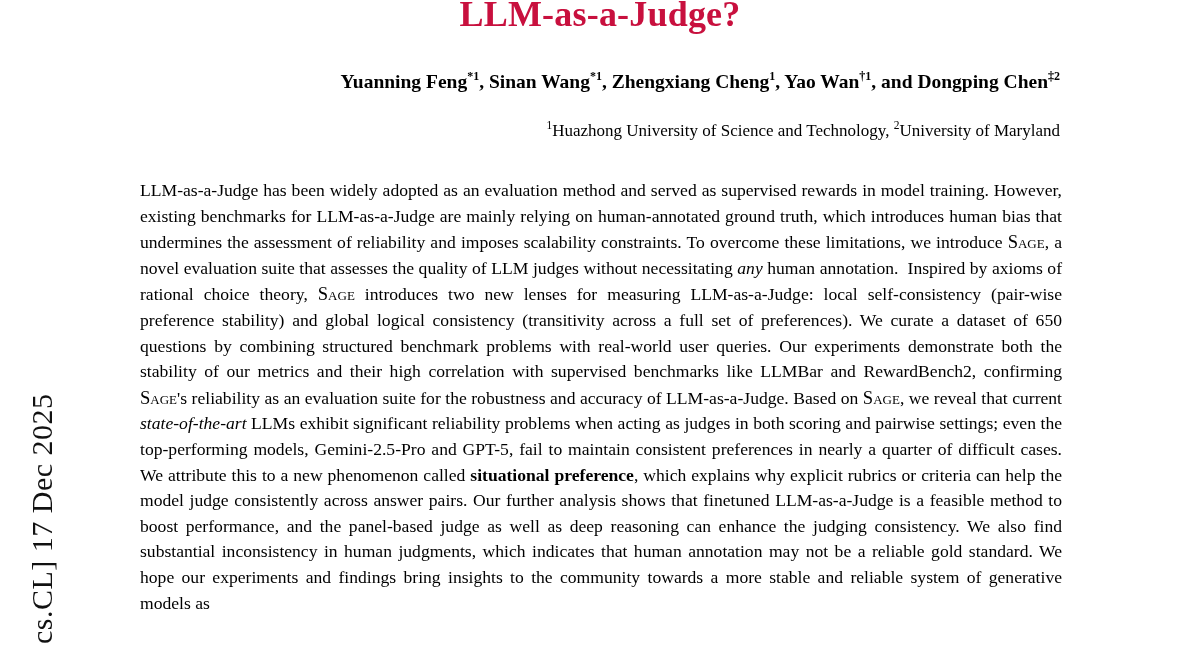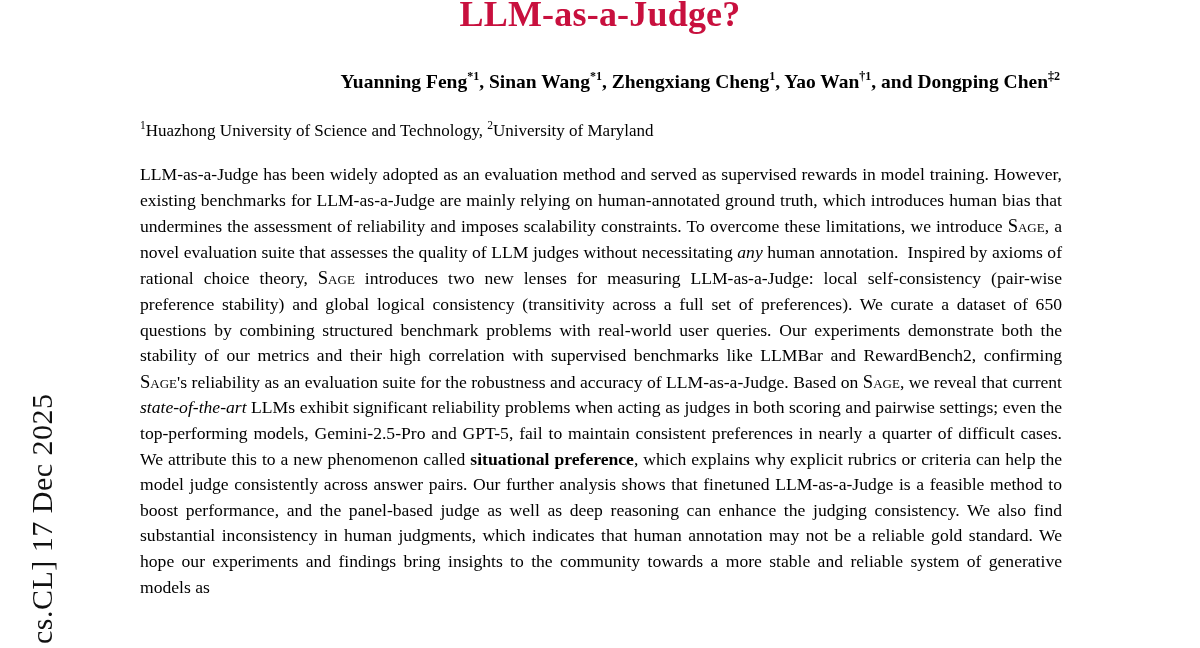--- a/index.html
+++ b/index.html
@@ -75,33 +75,33 @@
     font-size: 12px;
     font-weight: bold;
     vertical-align: super;
   }
 
   .affil {
     position: absolute;
     left: 140px;
     top: 112px;
     width: 920px;
-    text-align: left;
+    text-align: right;
     font-size: 17px;
     line-height: 26px;
   }
   .affil sup {
     font-size: 11.5px;
     vertical-align: super;
   }
 
   .abstract {
     position: absolute;
     left: 140px;
-    top: 162px;
+    top: 178px;
     width: 922px;
     font-size: 17.6px;
     line-height: 25.6px;
     text-align: justify;
     text-justify: inter-word;
     hyphens: none;
   }
   .abstract .sc {
     font-variant: small-caps;
     font-size: 18.6px;

